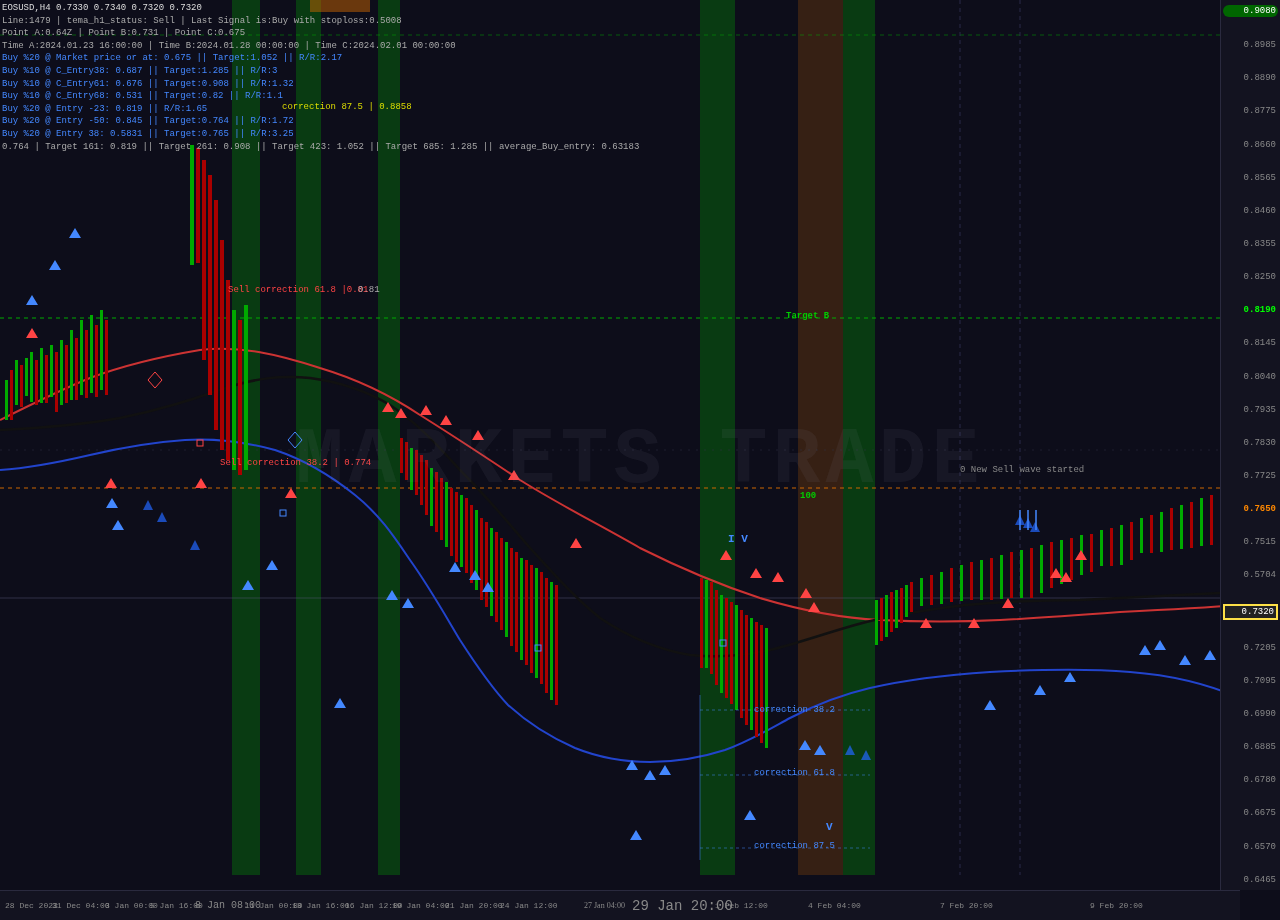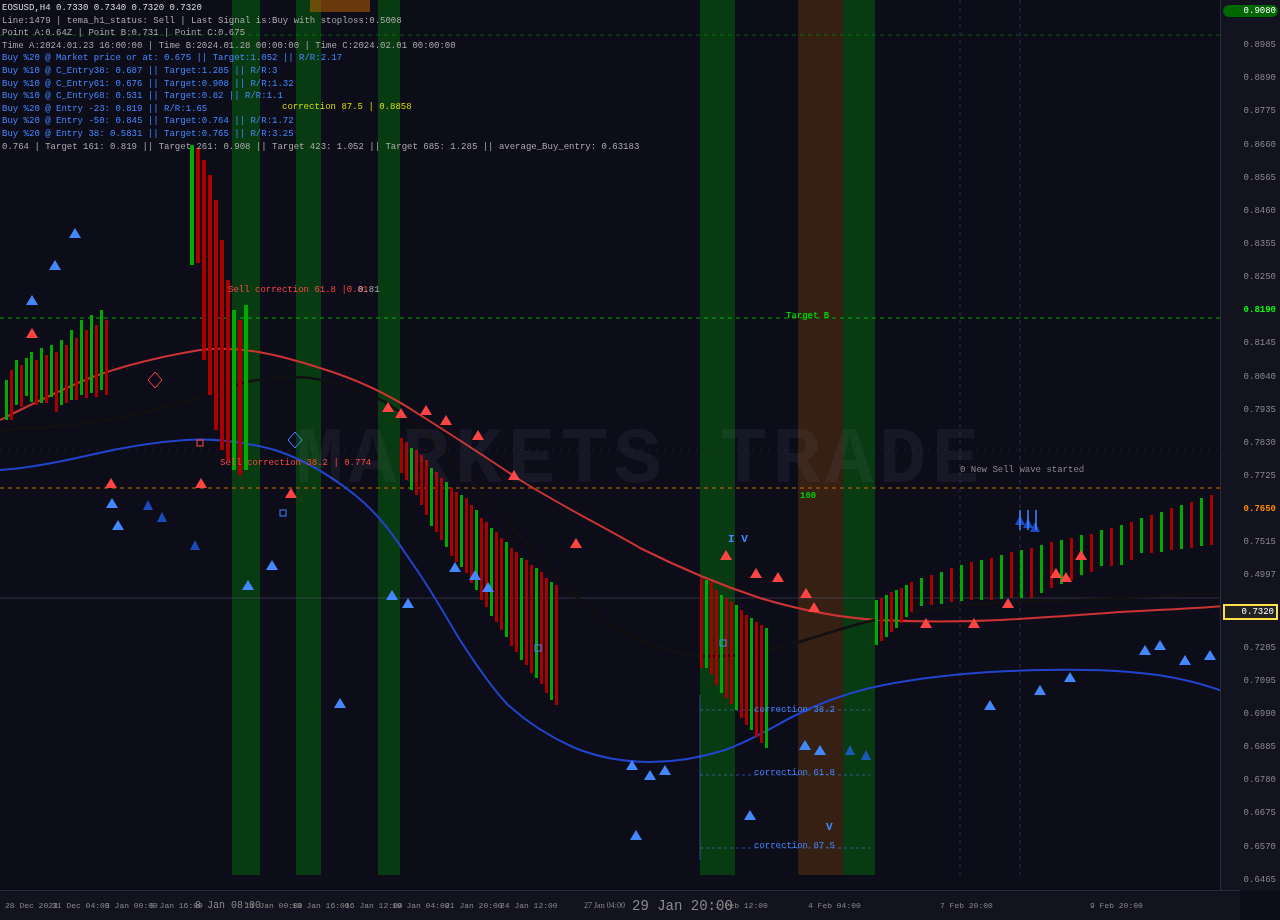--- a/index.html
+++ b/index.html
@@ -416,21 +416,21 @@
     <div class="price-label">0.8355</div>
     <div class="price-label">0.8250</div>
     <div class="price-label" style="color:#00ff00;font-weight:bold;">0.8190</div>
     <div class="price-label">0.8145</div>
     <div class="price-label">0.8040</div>
     <div class="price-label">0.7935</div>
     <div class="price-label">0.7830</div>
     <div class="price-label">0.7725</div>
     <div class="price-label" style="color:#ff8800;font-weight:bold;">0.7650</div>
     <div class="price-label">0.7515</div>
-    <div class="price-label">0.4997</div>
+    <div class="price-label">0.5704</div>
     <div class="price-label current" style="background:#222;border:2px solid #fde047;color:#fff;padding:1px 2px;font-size:9px;">0.7320</div>
     <div class="price-label">0.7205</div>
     <div class="price-label">0.7095</div>
     <div class="price-label">0.6990</div>
     <div class="price-label">0.6885</div>
     <div class="price-label">0.6780</div>
     <div class="price-label">0.6675</div>
     <div class="price-label">0.6570</div>
     <div class="price-label">0.6465</div>
   </div>

